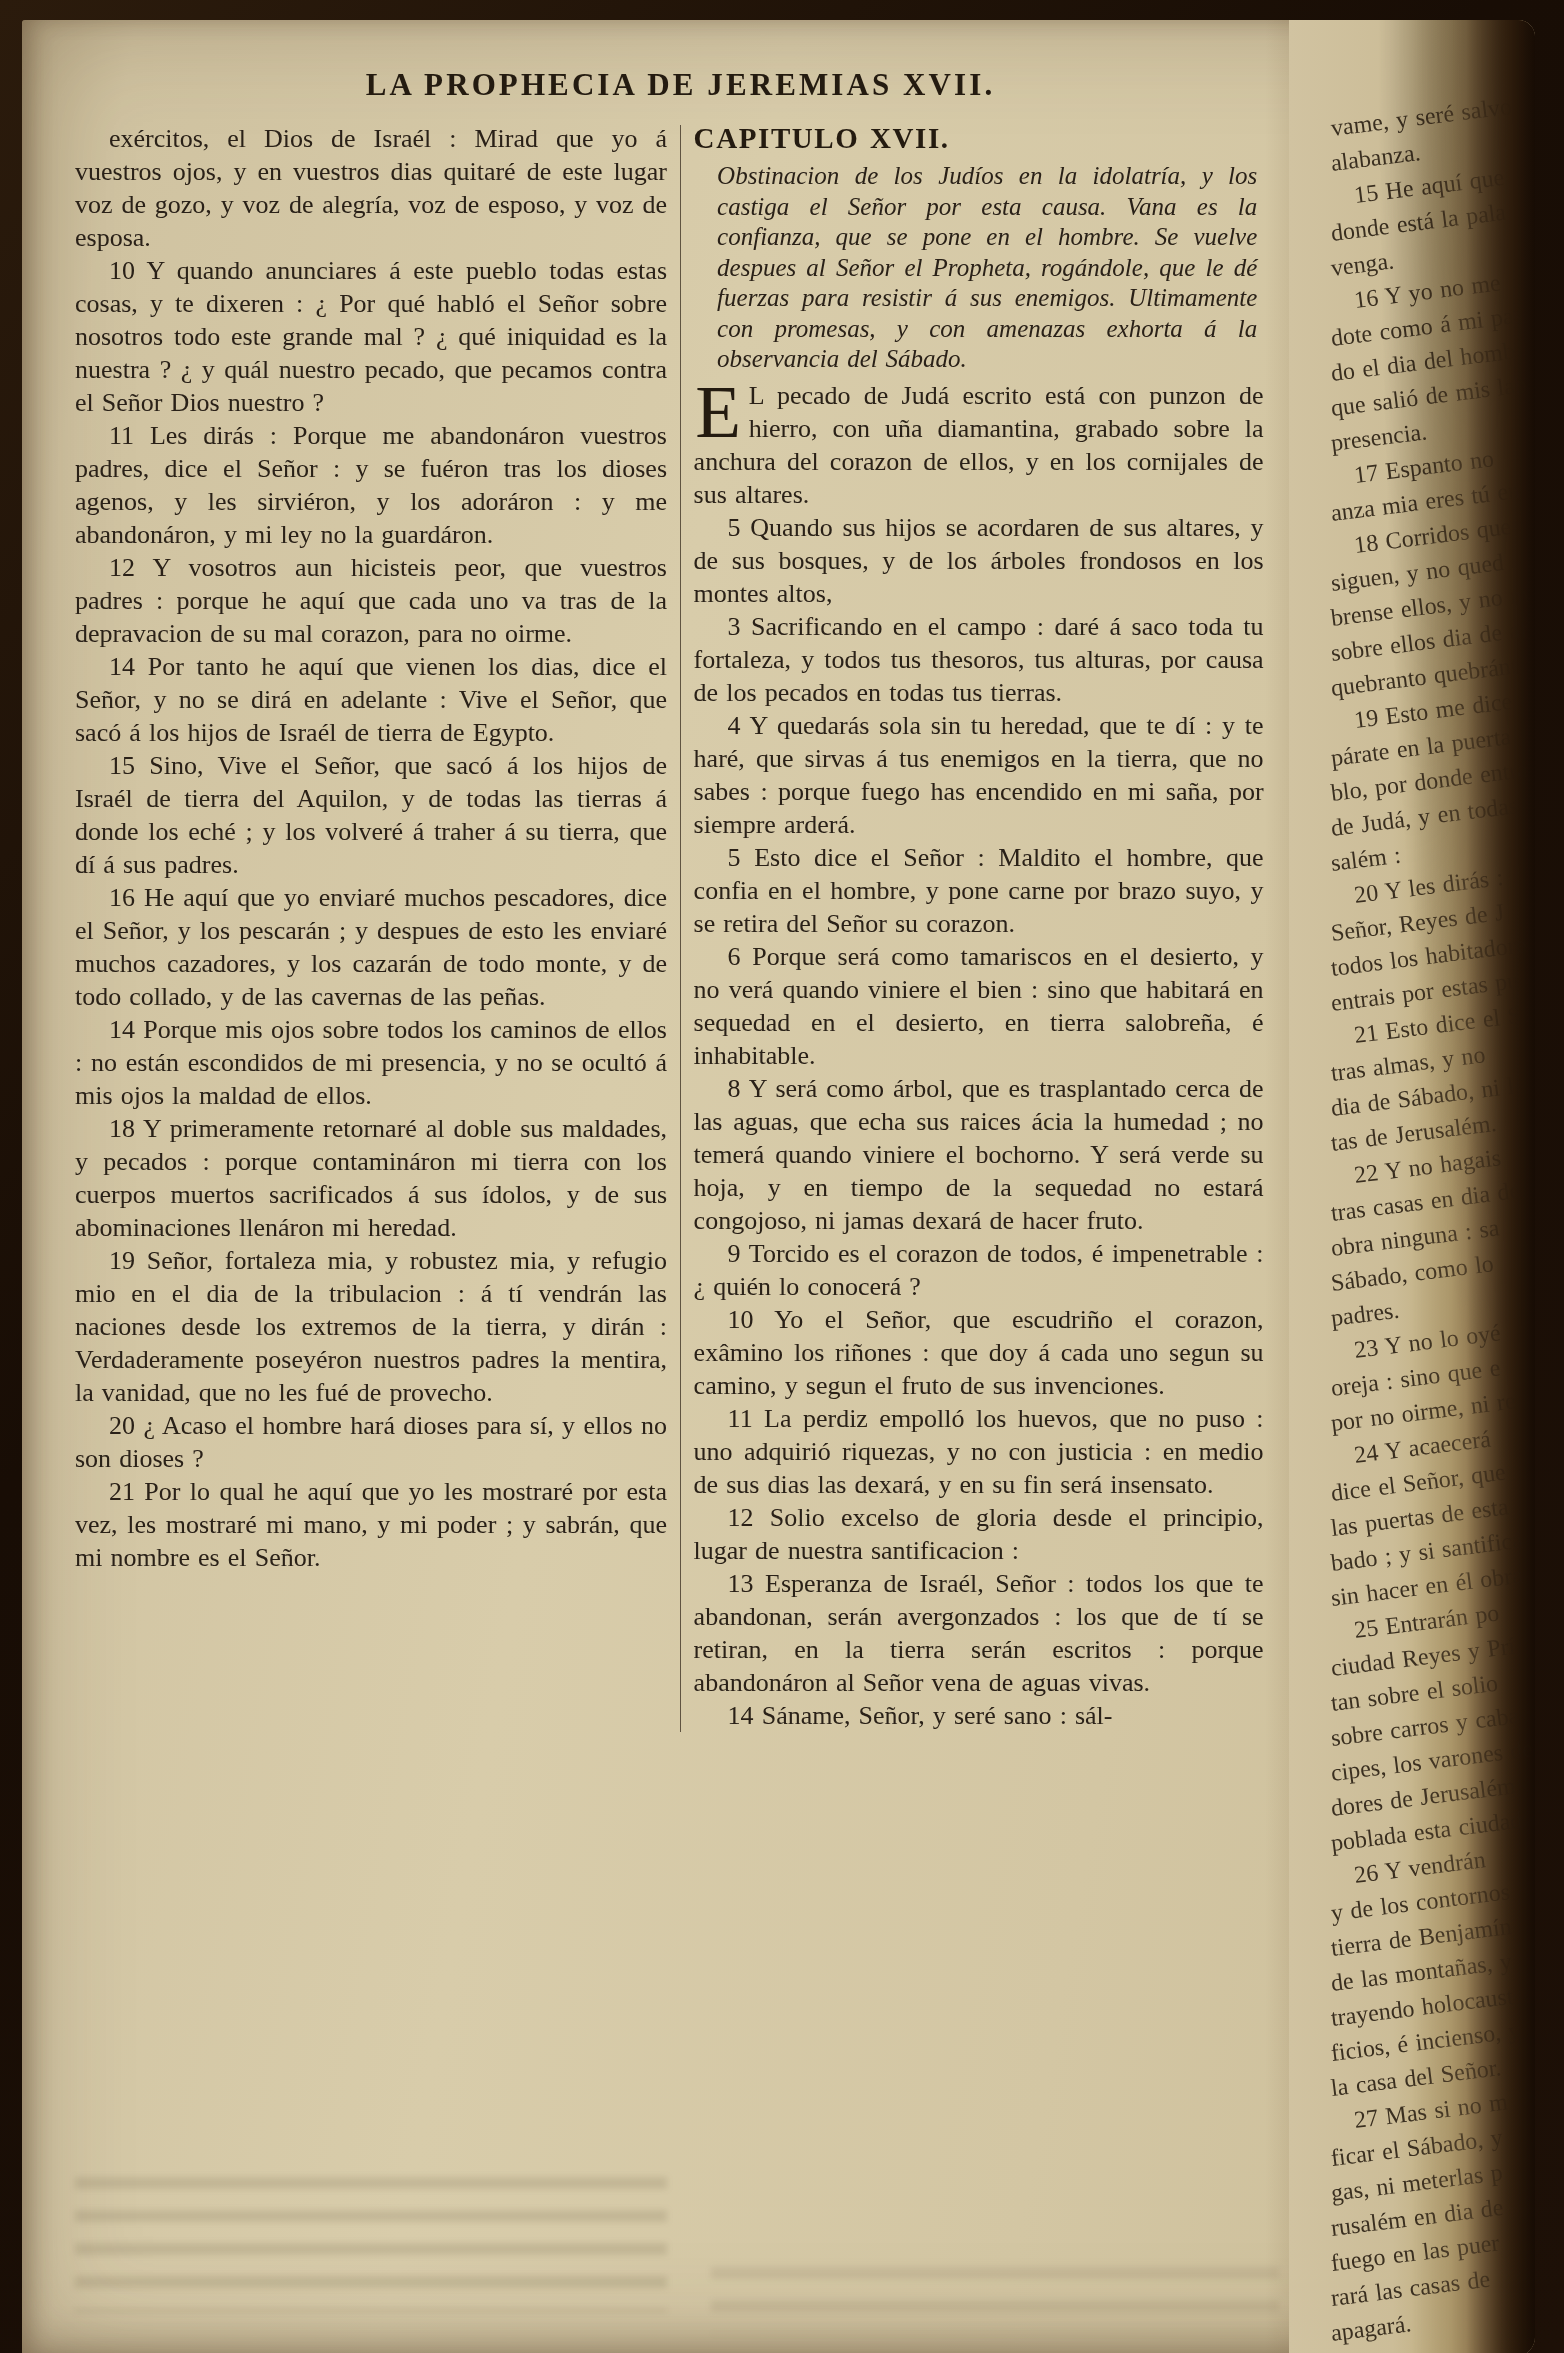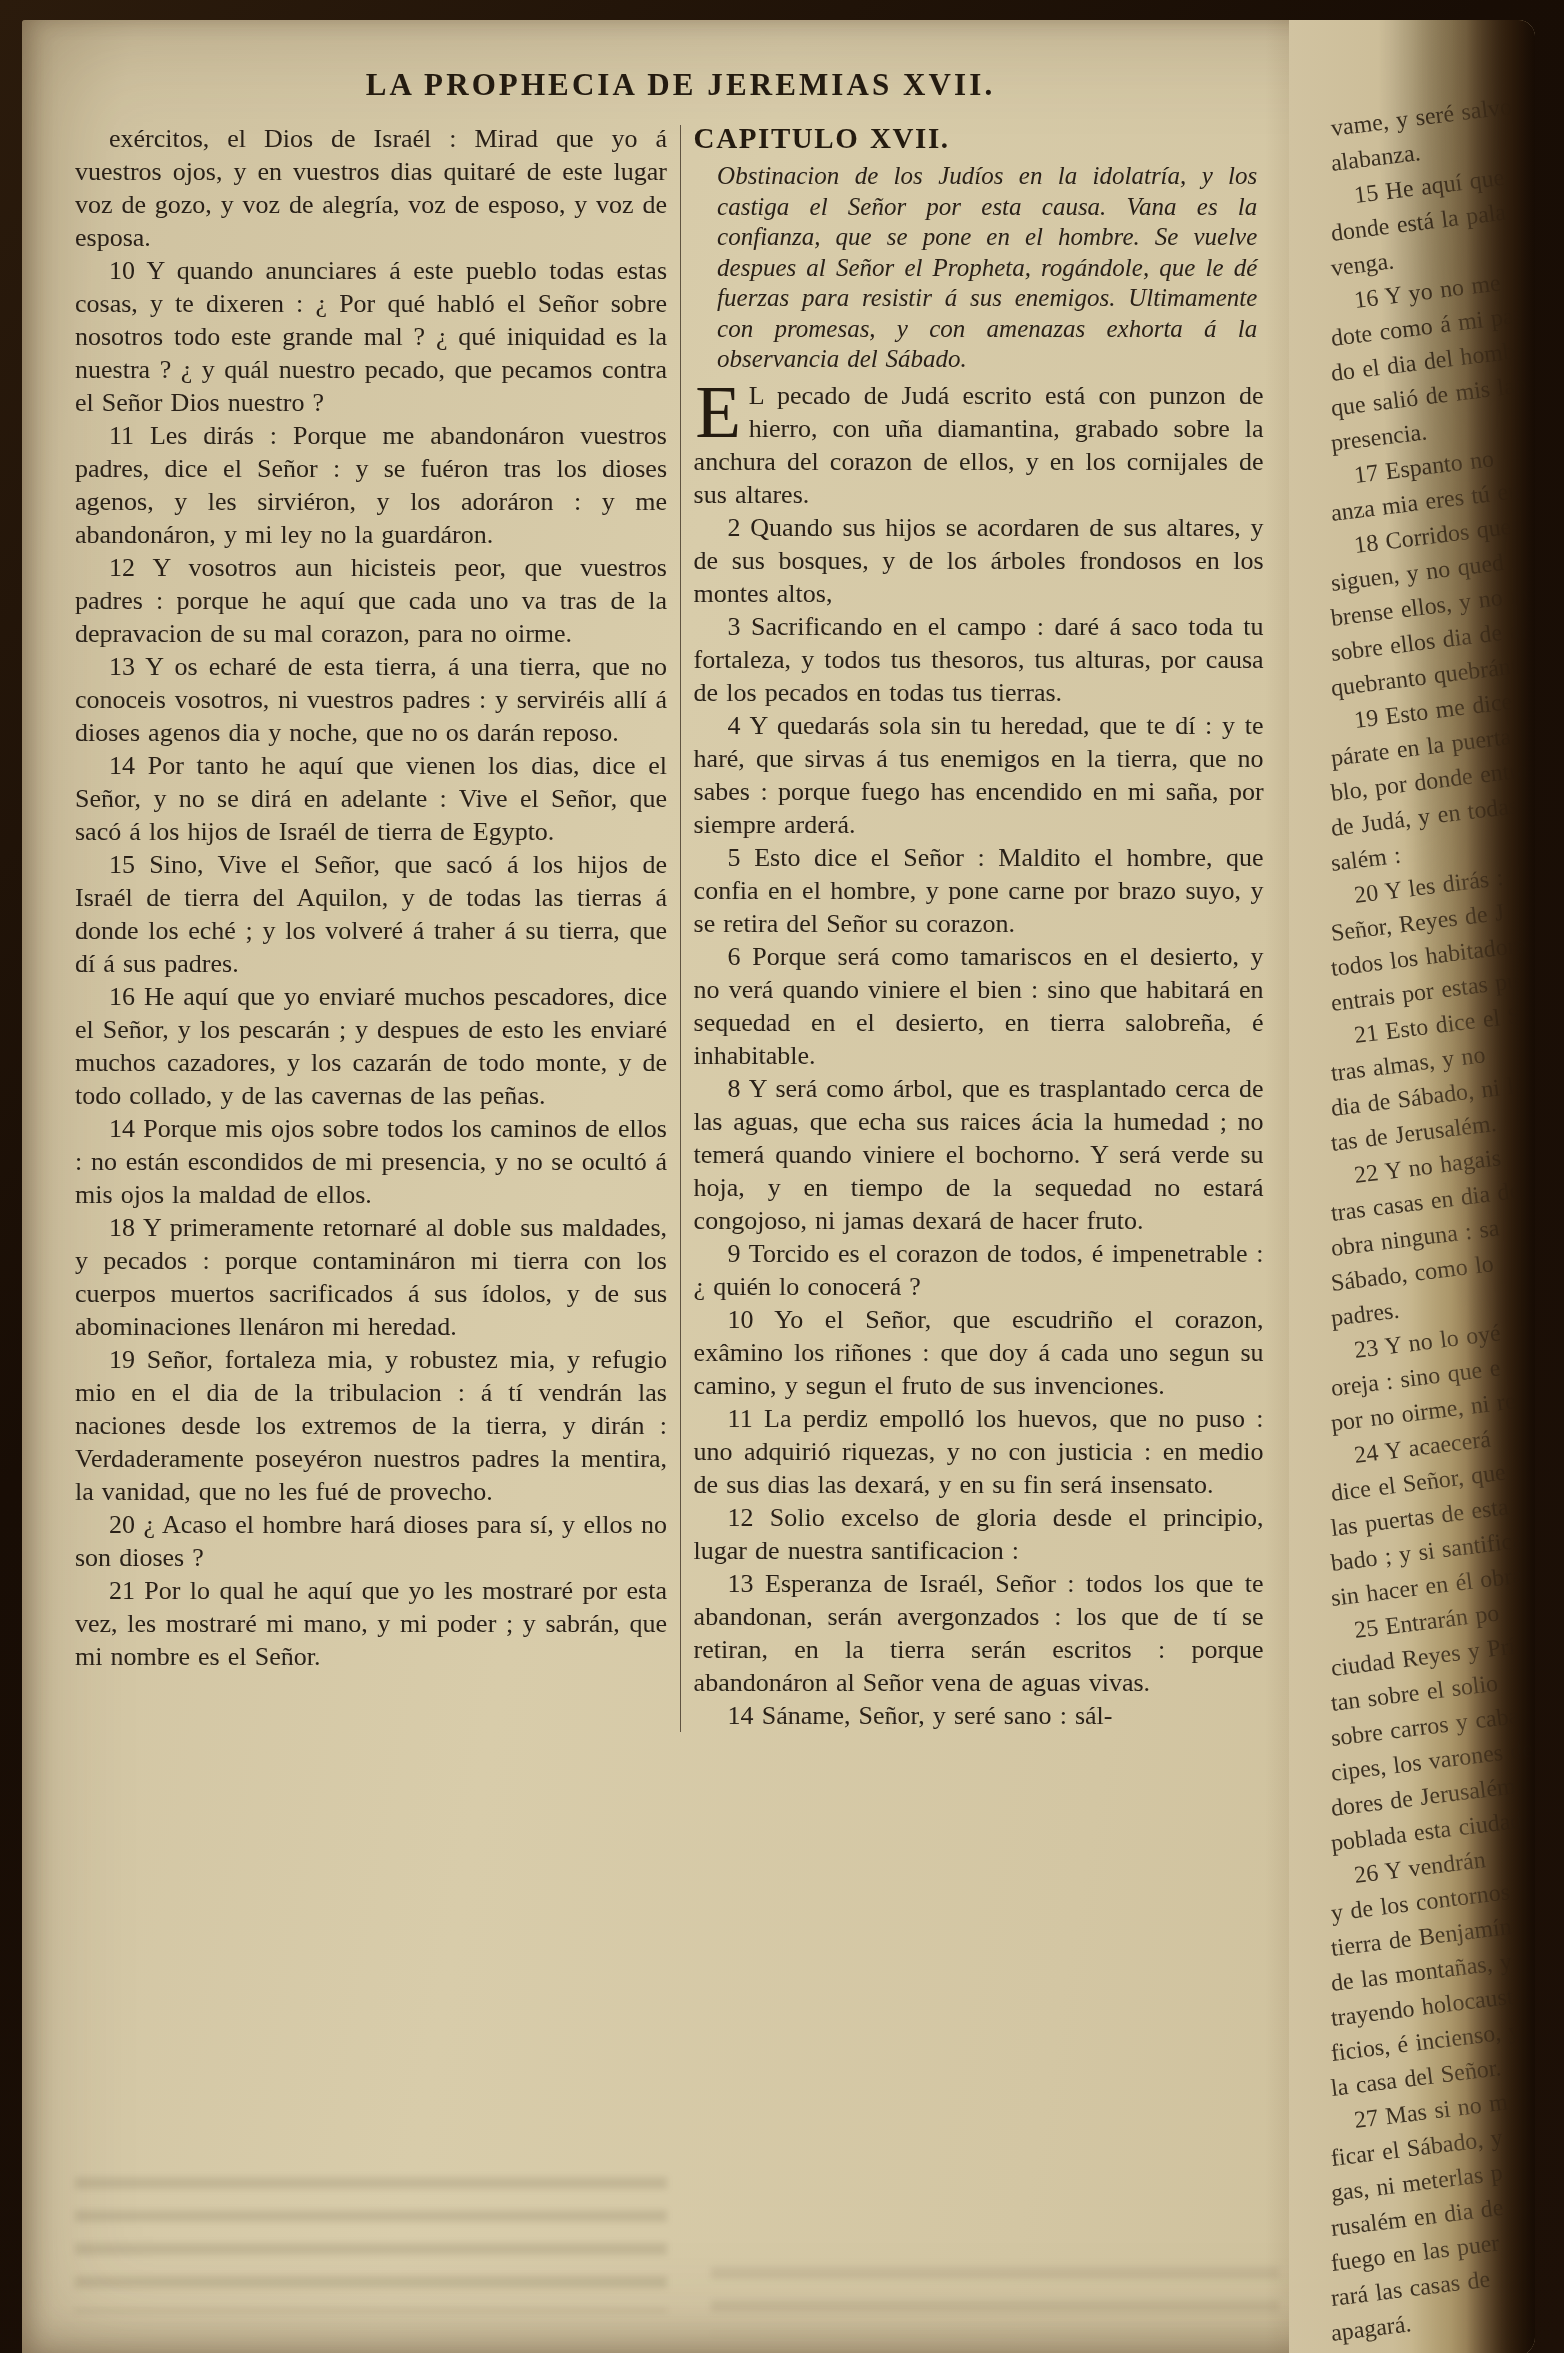--- a/index.html
+++ b/index.html
@@ -78,21 +78,20 @@
         <div class="col col-left para-host">
 
             <p class="verse">exércitos, el Dios de Israél : Mirad que yo á vuestros ojos, y en vuestros dias quitaré de este lugar voz de gozo, y voz de alegría, voz de esposo, y voz de esposa.</p>
 
             <p class="verse">10 Y quando anunciares á este pueblo todas estas cosas, y te dixeren : ¿ Por qué habló el Señor sobre nosotros todo este grande mal ? ¿ qué iniquidad es la nuestra ? ¿ y quál nuestro pecado, que pecamos contra el Señor Dios nuestro ?</p>
 
             <p class="verse">11 Les dirás : Porque me abandonáron vuestros padres, dice el Señor : y se fuéron tras los dioses agenos, y les sirviéron, y los adoráron : y me abandonáron, y mi ley no la guardáron.</p>
 
             <p class="verse">12 Y vosotros aun hicisteis peor, que vuestros padres : porque he aquí que cada uno va tras de la depravacion de su mal corazon, para no oirme.</p>
 
-            <p class="verse">13 Y os echaré de esta tierra, á una tierra, que no conoceis vosotros, ni vuestros padres : y serviréis allí á dioses agenos dia y noche, que no os darán reposo.</p>
 
             <p class="verse">14 Por tanto he aquí que vienen los dias, dice el Señor, y no se dirá en adelante : Vive el Señor, que sacó á los hijos de Israél de tierra de Egypto.</p>
 
             <p class="verse">15 Sino, Vive el Señor, que sacó á los hijos de Israél de tierra del Aquilon, y de todas las tierras á donde los eché ; y los volveré á traher á su tierra, que dí á sus padres.</p>
 
             <p class="verse">16 He aquí que yo enviaré muchos pescadores, dice el Señor, y los pescarán ; y despues de esto les enviaré muchos cazadores, y los cazarán de todo monte, y de todo collado, y de las cavernas de las peñas.</p>
 
             <p class="verse">14 Porque mis ojos sobre todos los caminos de ellos : no están escondidos de mi presencia, y no se ocultó á mis ojos la maldad de ellos.</p>
 
             <p class="verse">18 Y primeramente retornaré al doble sus maldades, y pecados : porque contamináron mi tierra con los cuerpos muertos sacrificados á sus ídolos, y de sus abominaciones llenáron mi heredad.</p>
@@ -105,21 +104,21 @@
           </div>
 
         <div class="col-divider"></div>
 
         <div class="col col-right">
           <div class="chapter-heading">CAPITULO XVII.</div>
           <div class="chapter-summary">Obstinacion de los Judíos en la idolatría, y los castiga el Señor por esta causa. Vana es la confianza, que se pone en el hombre. Se vuelve despues al Señor el Propheta, rogándole, que le dé fuerzas para resistir á sus enemigos. Ultimamente con promesas, y con amenazas exhorta á la observancia del Sábado.</div>
           <p class="verse opening"><span class="dropcap">E</span><span>L pecado de Judá escrito está con punzon de hierro, con uña diamantina, grabado sobre la anchura del corazon de ellos, y en los cornijales de sus altares.</span></p>
           <div class="para-host">
 
-              <p class="verse">2 Quando sus hijos se acordaren de sus altares, y de sus bosques, y de los árboles frondosos en los montes altos,</p>
+              <p class="verse">5 Quando sus hijos se acordaren de sus altares, y de sus bosques, y de los árboles frondosos en los montes altos,</p>
 
               <p class="verse">3 Sacrificando en el campo : daré á saco toda tu fortaleza, y todos tus thesoros, tus alturas, por causa de los pecados en todas tus tierras.</p>
 
               <p class="verse">4 Y quedarás sola sin tu heredad, que te dí : y te haré, que sirvas á tus enemigos en la tierra, que no sabes : porque fuego has encendido en mi saña, por siempre arderá.</p>
 
               <p class="verse">5 Esto dice el Señor : Maldito el hombre, que confia en el hombre, y pone carne por brazo suyo, y se retira del Señor su corazon.</p>
 
               <p class="verse">6 Porque será como tamariscos en el desierto, y no verá quando viniere el bien : sino que habitará en sequedad en el desierto, en tierra salobreña, é inhabitable.</p>
 
 

